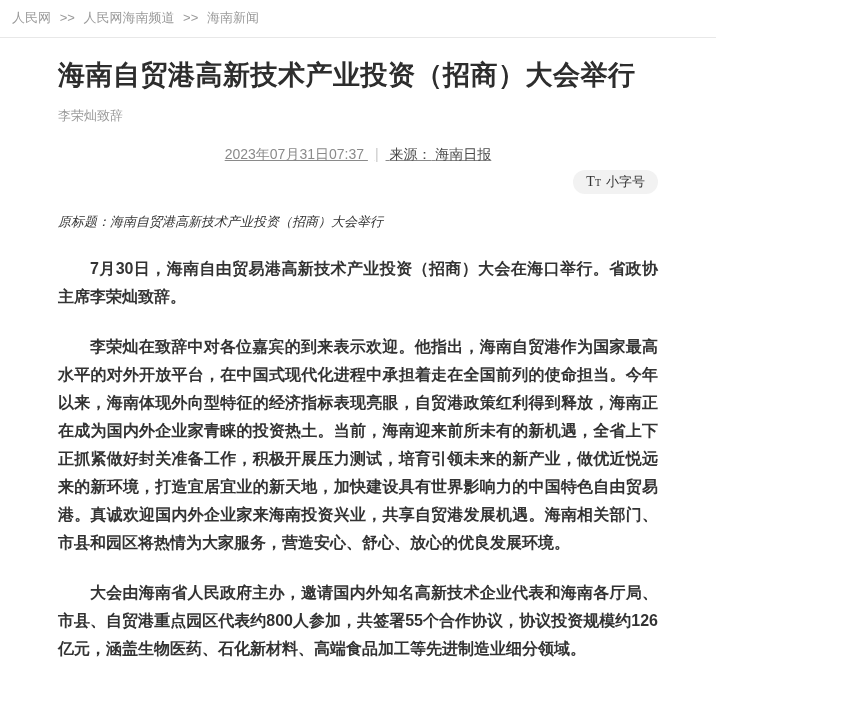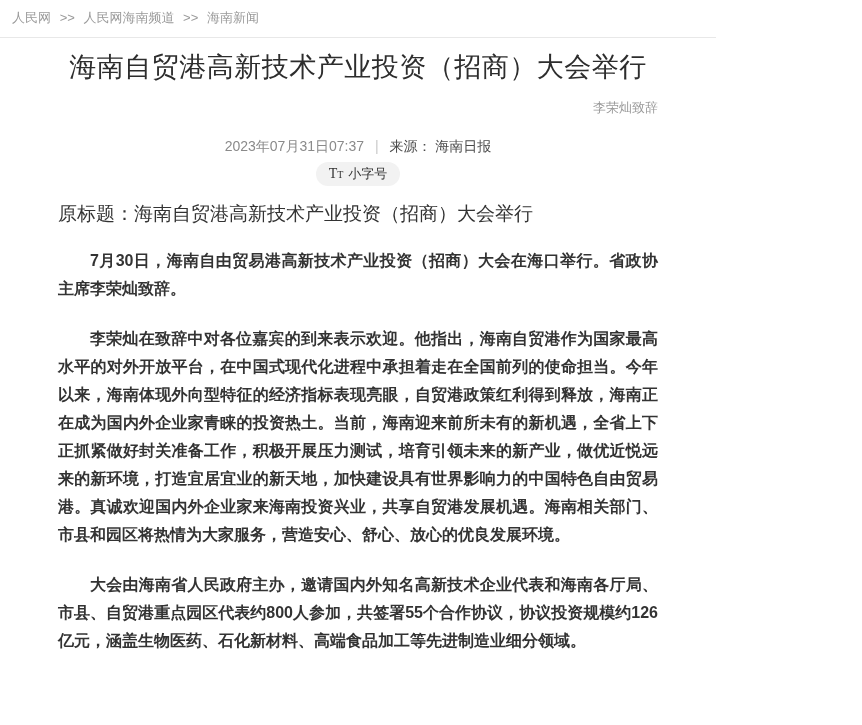--- a/index.html
+++ b/index.html
@@ -22,46 +22,47 @@
     color: #9a9a9a;
     text-decoration: none;
     cursor: pointer;
   }
   .breadcrumb .sep { margin: 0 5px; color: #9a9a9a; }
 
   
   .content { width: 600px; margin: 0 auto; }
 
   .title {
-    margin-top: 13px;
-    text-align: center;
+    margin-top: 21px;
+    text-align: left;
     font-size: 27px;
-    font-weight: 400;
+    font-weight: 700;
     color: #2d2d2d;
     line-height: 1.25;
     letter-spacing: 0.5px;
   }
   .subtitle {
     margin-top: 14px;
-    text-align: right;
+    text-align: left;
     font-size: 13px;
     color: #999999;
   }
   .meta {
     margin-top: 21px;
     text-align: center;
     font-size: 14px;
     color: #8a8a8a;
+    text-decoration: underline;
   }
   .meta .bar { margin: 0 7px; color: #c9c9c9; }
   .meta .source-label, .meta .source { color: #4a4a4a; }
 
   .toolbar {
     display: flex;
-    justify-content: center;
+    justify-content: flex-end;
     margin-top: 6px;
     height: 24px;
   }
   .font-size-btn {
     display: inline-flex;
     align-items: center;
     background: #f2f2f2;
     border: none;
     border-radius: 12px;
     height: 24px;
@@ -70,23 +71,24 @@
     color: #333333;
     cursor: pointer;
     font-family: inherit;
   }
   .font-size-btn .tt-icon { margin-right: 5px; color: #333; }
   .font-size-btn .t-big { font-size: 14px; font-family: "Liberation Serif", serif; }
   .font-size-btn .t-small { font-size: 10px; font-family: "Liberation Serif", serif; }
 
   .article { margin-top: 17px; }
   .orig-title {
-    font-size: 19px;
+    font-size: 13px;
     color: #333333;
     line-height: 22px;
+    font-style: italic;
   }
   .article p.body-p {
     font-size: 16px;
     line-height: 28px;
     color: #333333;
     text-indent: 2em;
     margin-top: 22px;
     text-align: justify;
     font-weight: bold;
   }

